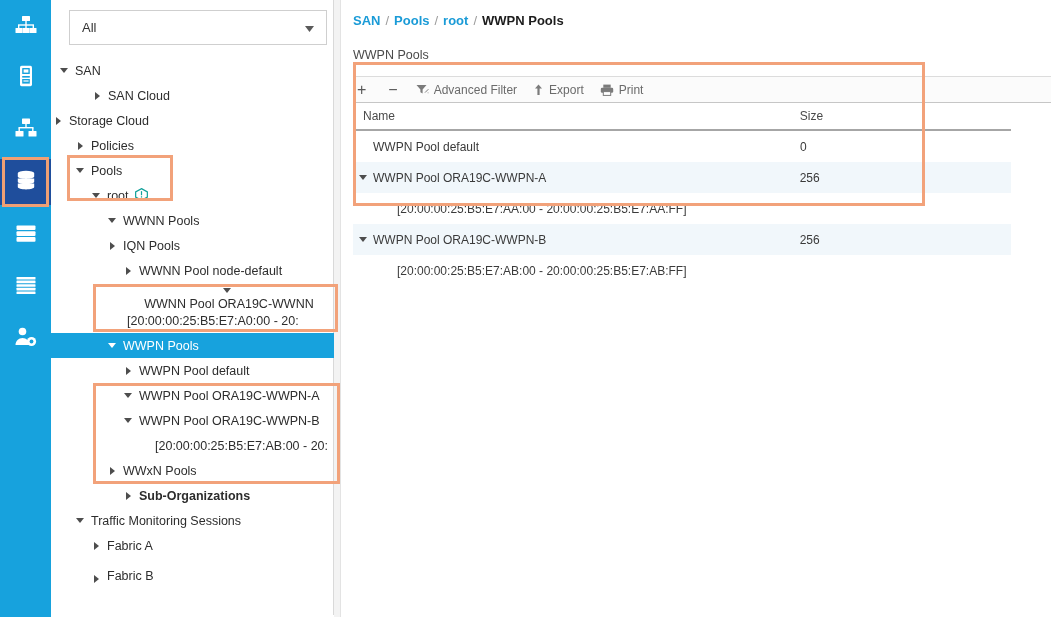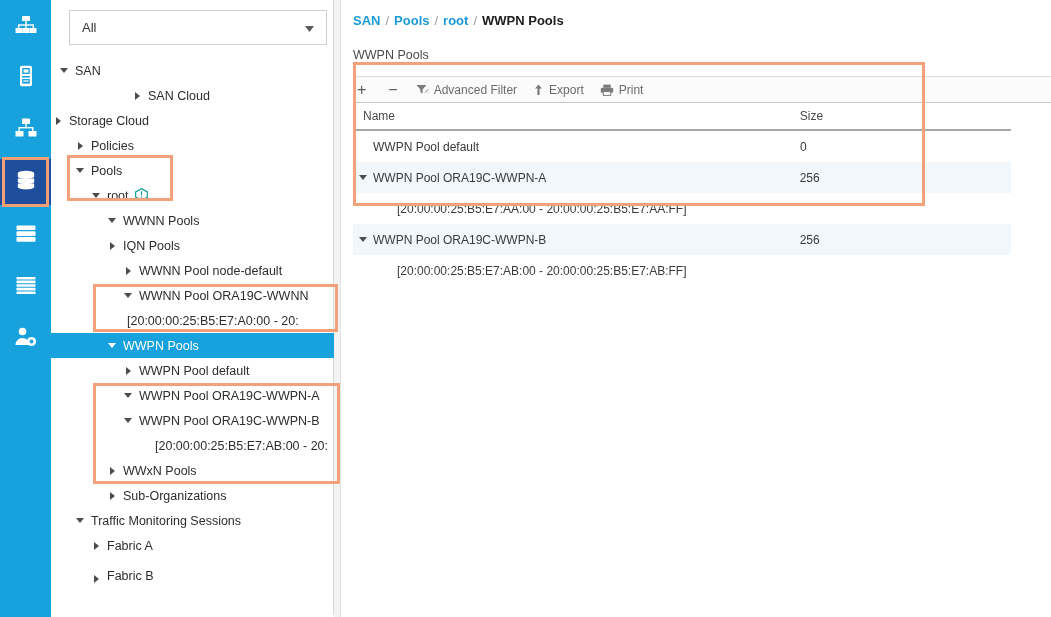--- a/index.html
+++ b/index.html
@@ -290,21 +290,21 @@
 
   <div id="tree">
       <div class="tnode" style="padding-left: 6px;">
         <span class="twist">
           <svg width="8" height="5" viewBox="0 0 8 5">
             <path d="M0 0 L8 0 L4 5 Z" fill="#4d4d4d"></path>
           </svg>
         </span>
         <span class="tlabel">SAN</span>
       </div>
-      <div class="tnode" style="padding-left: 39px; margin-left: 40px;">
+      <div class="tnode" style="padding-left: 39px;">
         <span class="twist">
           <svg width="5" height="8" viewBox="0 0 5 8">
             <path d="M0 0 L5 4 L0 8 Z" fill="#4d4d4d"></path>
           </svg>
         </span>
         <span class="tlabel">SAN Cloud</span>
       </div>
       <div class="tnode" style="">
         <span class="twist">
           <svg width="5" height="8" viewBox="0 0 5 8">
@@ -359,21 +359,21 @@
         <span class="tlabel">IQN Pools</span>
       </div>
       <div class="tnode" style="padding-left: 70px;">
         <span class="twist">
           <svg width="5" height="8" viewBox="0 0 5 8">
             <path d="M0 0 L5 4 L0 8 Z" fill="#4d4d4d"></path>
           </svg>
         </span>
         <span class="tlabel">WWNN Pool node-default</span>
       </div>
-      <div class="tnode" style="padding-left: 70px;">
+      <div class="tnode" style="padding-left: 70px; flex-direction: column;">
         <span class="twist">
           <svg width="8" height="5" viewBox="0 0 8 5">
             <path d="M0 0 L8 0 L4 5 Z" fill="#4d4d4d"></path>
           </svg>
         </span>
         <span class="tlabel">WWNN Pool ORA19C-WWNN</span>
       </div>
       <div class="tnode" style="padding-left: 58px;">
         <span class="twist-spacer"></span>
         <span class="tlabel">[20:00:00:25:B5:E7:A0:00 - 20:</span>
@@ -415,21 +415,21 @@
         <span class="tlabel">[20:00:00:25:B5:E7:AB:00 - 20:</span>
       </div>
       <div class="tnode" style="padding-left: 54px;">
         <span class="twist">
           <svg width="5" height="8" viewBox="0 0 5 8">
             <path d="M0 0 L5 4 L0 8 Z" fill="#4d4d4d"></path>
           </svg>
         </span>
         <span class="tlabel">WWxN Pools</span>
       </div>
-      <div class="tnode" style="padding-left: 54px;">
+      <div class="tnode" style="padding-left: 70px; font-weight: bold;">
         <span class="twist">
           <svg width="5" height="8" viewBox="0 0 5 8">
             <path d="M0 0 L5 4 L0 8 Z" fill="#4d4d4d"></path>
           </svg>
         </span>
         <span class="tlabel">Sub-Organizations</span>
       </div>
       <div class="tnode" style="padding-left: 22px;">
         <span class="twist">
           <svg width="8" height="5" viewBox="0 0 8 5">

